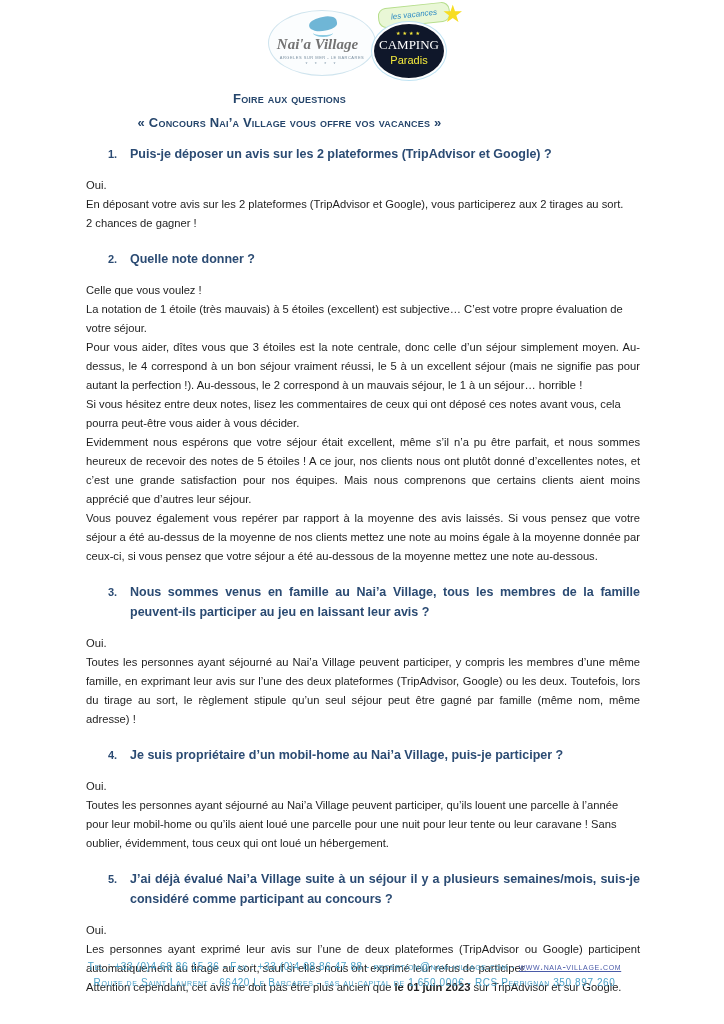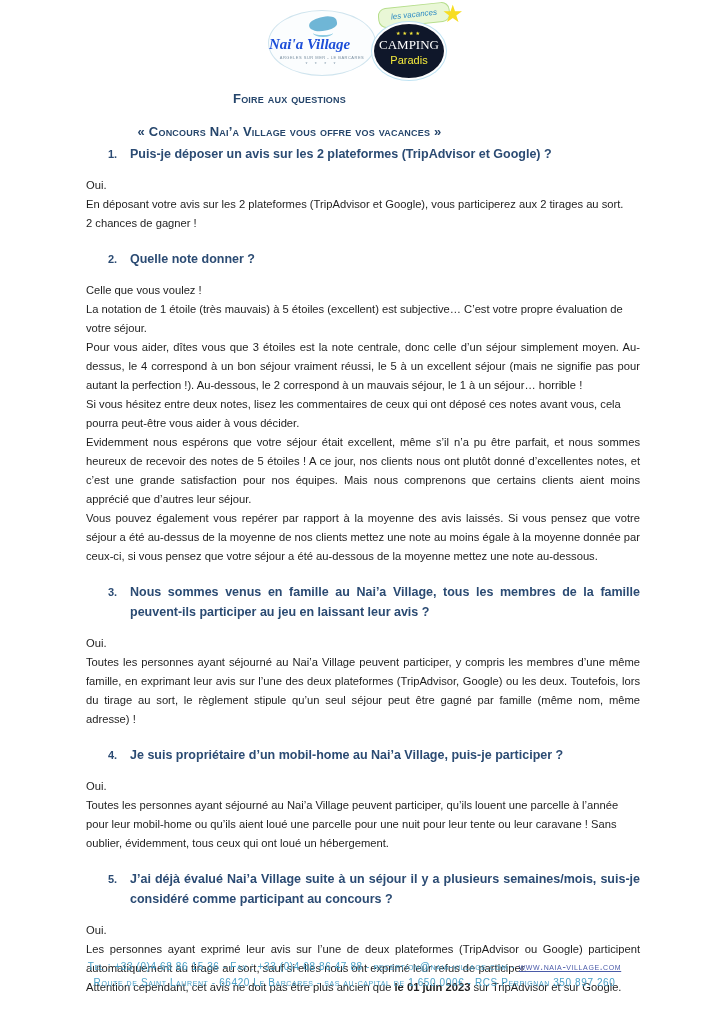--- a/index.html
+++ b/index.html
@@ -5,23 +5,23 @@
   html, body { margin: 0; padding: 0; background: #ffffff; }
   body { width: 724px; height: 1024px; position: relative; overflow: hidden;
          font-family: "Liberation Sans", sans-serif; color: #1a1a1a; }
   .logos { position: absolute; top: 2px; left: 268px; width: 200px; height: 78px; }
   .logo-naia { position: absolute; left: 0; top: 8px; width: 106px; height: 64px;
                border-radius: 50%; border: 1.5px solid #cfe4ee; background: #fbfdfe; }
   .logo-naia .dolphin { position: absolute; left: 40px; top: 6px; width: 28px; height: 14px;
                border-radius: 50% 50% 40% 60%; background: #6fb6d6; transform: rotate(-12deg); }
   .logo-naia .wave { position: absolute; left: 44px; top: 18px; width: 20px; height: 6px;
                border-bottom: 2px solid #8ccbe3; border-radius: 0 0 50% 50%; }
-  .logo-naia .name { position: absolute; left: 0; right: 9px; top: 25px; 
+  .logo-naia .name { position: absolute; left: 0; right: 9px; top: 25px; text-align: center;
                font-family: "Liberation Serif", serif; font-style: italic; font-weight: bold;
-               font-size: 15px; color: #1d4ed8; }
+               font-size: 15px; color: #737373; }
   .logo-naia .tag { position: absolute; left: 0; right: 0; top: 44px; text-align: center;
                font-size: 4px; color: #7a8fa0; letter-spacing: 0.5px; }
   .logo-naia .stars { position: absolute; left: 0; right: 0; top: 50px; text-align: center;
                font-size: 5px; color: #8aa0b0; letter-spacing: 3px; }
   .logo-camp { position: absolute; left: 104px; top: 20px; width: 70px; height: 54px;
                border-radius: 50%; background: #0f172a; border: 2px solid #ffffff;
                box-shadow: 0 0 0 1px #bfe3f3; }
   .logo-camp .cstars { position: absolute; left: 0; right: 0; top: 6px; text-align: center;
                font-size: 5px; color: #f5e93a; letter-spacing: 2px; }
   .logo-camp .camping { position: absolute; left: 0; right: 0; top: 13px; text-align: center;
@@ -31,21 +31,21 @@
   .logo-vac { position: absolute; left: 110px; top: 3px; width: 70px; height: 18px;
                border-radius: 8px; background: #e9f7d6; border: 1px solid #b5dd8a;
                transform: rotate(-6deg); font-size: 8px; color: #2e8cc4; text-align: center;
                line-height: 17px; font-style: italic; }
   .logo-star { position: absolute; left: 174px; top: 0px; font-size: 24px; color: #f7dd22;
                line-height: 24px; }
 
   .title-block { position: absolute; top: 89px; left: 0; width: 579px; text-align: center;
                  color: #25456b; font-weight: bold; }
   .title-block .t1 { font-size: 13px; font-variant: small-caps; line-height: 20px; letter-spacing: 0.2px; }
-  .title-block .t2 { font-size: 13px; font-variant: small-caps; line-height: 20px; margin-top: 13px; letter-spacing: 0.2px; }
+  .title-block .t2 { font-size: 13px; font-variant: small-caps; line-height: 20px; margin-top: 4px; letter-spacing: 0.2px; }
 
   .content { position: absolute; left: 86px; top: 144px; width: 554px; }
   .q { display: flex; color: #2b4b73; font-weight: bold; font-size: 12.5px; line-height: 20px;
        padding-left: 22px; margin-bottom: 12px; }
   .q .num { width: 22px; flex: none; font-size: 11px; }
   .q .qtext { flex: 1; }
   .q.justify .qtext { text-align: justify; }
   .ans { font-size: 11.2px; line-height: 19px; color: #1e1e1e; margin-bottom: 16px; }
   .ans p { margin: 0; }
   .ans p.j { text-align: justify; }

